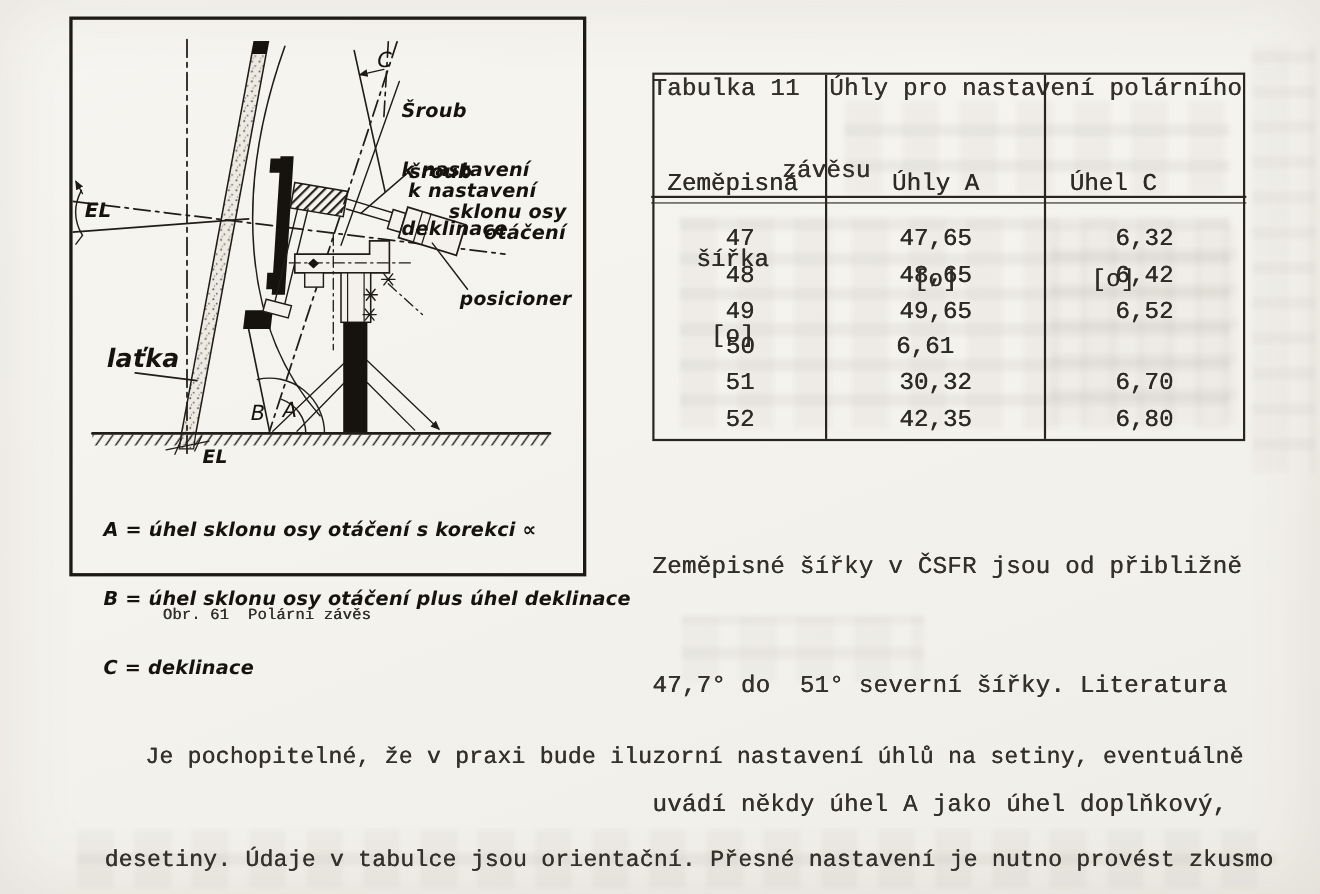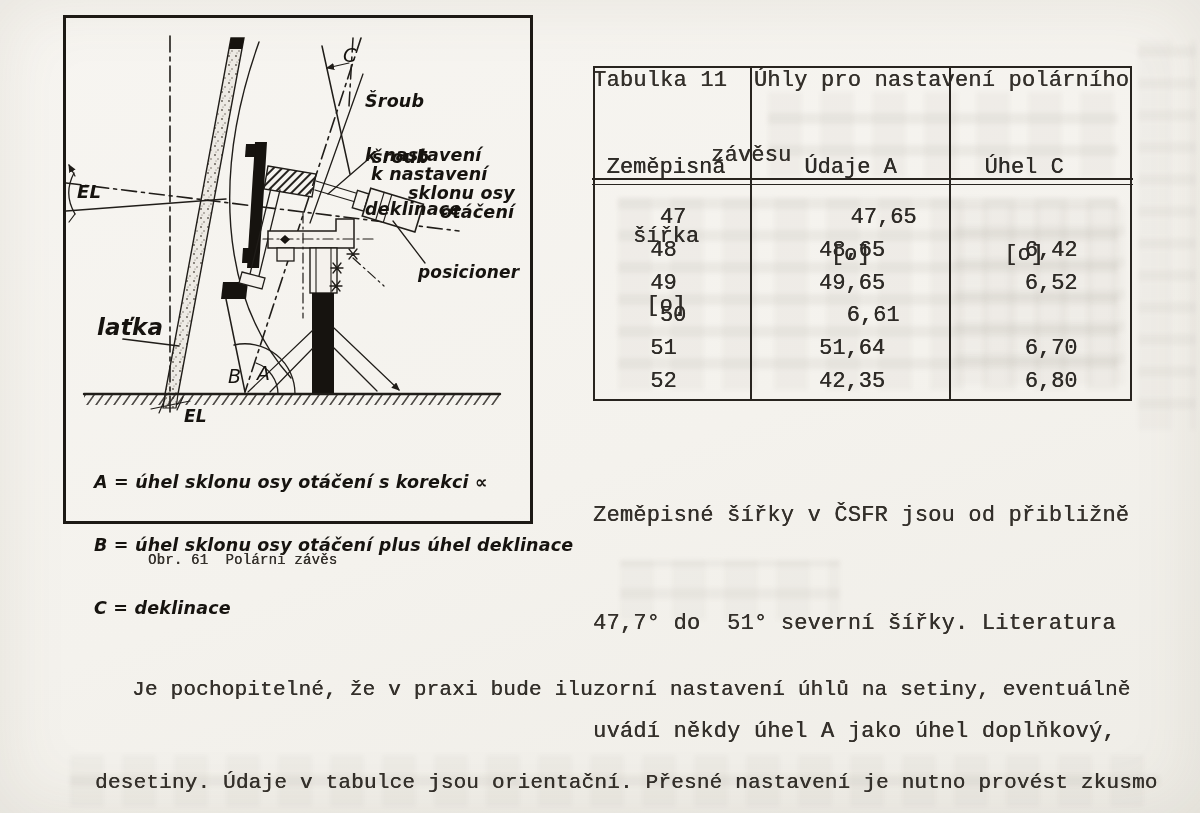--- a/index.html
+++ b/index.html
@@ -26,21 +26,21 @@
   .tbl{position:absolute;left:593px;top:66px;width:535px;height:331px;
     border:2.5px solid #28241f;}
   .col-div{position:absolute;top:0;bottom:0;width:1.8px;background:#28241f;}
   .head-rule{position:absolute;left:-3px;right:-3px;top:110px;height:4px;
     border-top:2px solid #28241f;border-bottom:1.6px solid #28241f;}
   .th{position:absolute;top:42px;text-align:center;font-size:22px;line-height:23px;
     white-space:pre;text-shadow:.35px 0 0 currentColor;}
   .unit-gap{margin-top:18px;}
   .tbody{position:absolute;left:0;right:0;top:134px;}
   .tr{display:flex;height:32.8px;line-height:32.8px;font-size:22px;
-    text-shadow:.35px 0 0 currentColor;gap:32px;}
+    text-shadow:.35px 0 0 currentColor;}
   .td{text-align:center;white-space:pre;}
   .td1{width:156px;}.td2{width:201px;}.td3{width:180px;}
 </style>
 </head>
 <body>
 
 <div class="page">
 
   <div class="smudge" style="left:768px;top:92px;width:350px;height:85px"></div>
   <div class="smudge" style="left:618px;top:198px;width:500px;height:192px"></div>
@@ -186,49 +186,50 @@
   <div class="tbl">
     <div class="col-div" style="left:155px"></div>
     <div class="col-div" style="left:354px"></div>
     <div class="head-rule"></div>
     <div class="th" style="left:0;width:142px">
       <div>Zeměpisná</div>
       <div>šířka</div>
       <div>[o]</div>
     </div>
     <div class="th" style="left:157px;width:197px">
-      <div>Údaje A</div>
+      <div>Úhly A</div>
       <div class="unit-gap">[o]</div>
     </div>
-    <div class="th" style="left:356px;width:146px">
+    <div class="th" style="left:344px;width:146px">
       <div>Úhel C</div>
       <div class="unit-gap">[o]</div>
     </div>
     <div class="tbody">
       <div class="tr">
         <div class="td td1">47</div>
         <div class="td td2">47,65</div>
+        <div class="td td3">6,32</div>
       </div>
       <div class="tr">
         <div class="td td1">48</div>
         <div class="td td2">48,65</div>
         <div class="td td3">6,42</div>
       </div>
       <div class="tr">
         <div class="td td1">49</div>
         <div class="td td2">49,65</div>
         <div class="td td3">6,52</div>
       </div>
       <div class="tr">
         <div class="td td1">50</div>
         <div class="td td3">6,61</div>
       </div>
       <div class="tr">
         <div class="td td1">51</div>
-        <div class="td td2">51,64</div>
+        <div class="td td2">30,32</div>
         <div class="td td3">6,70</div>
       </div>
       <div class="tr">
         <div class="td td1">52</div>
         <div class="td td2">42,35</div>
         <div class="td td3">6,80</div>
       </div>
     </div>
   </div>
 

